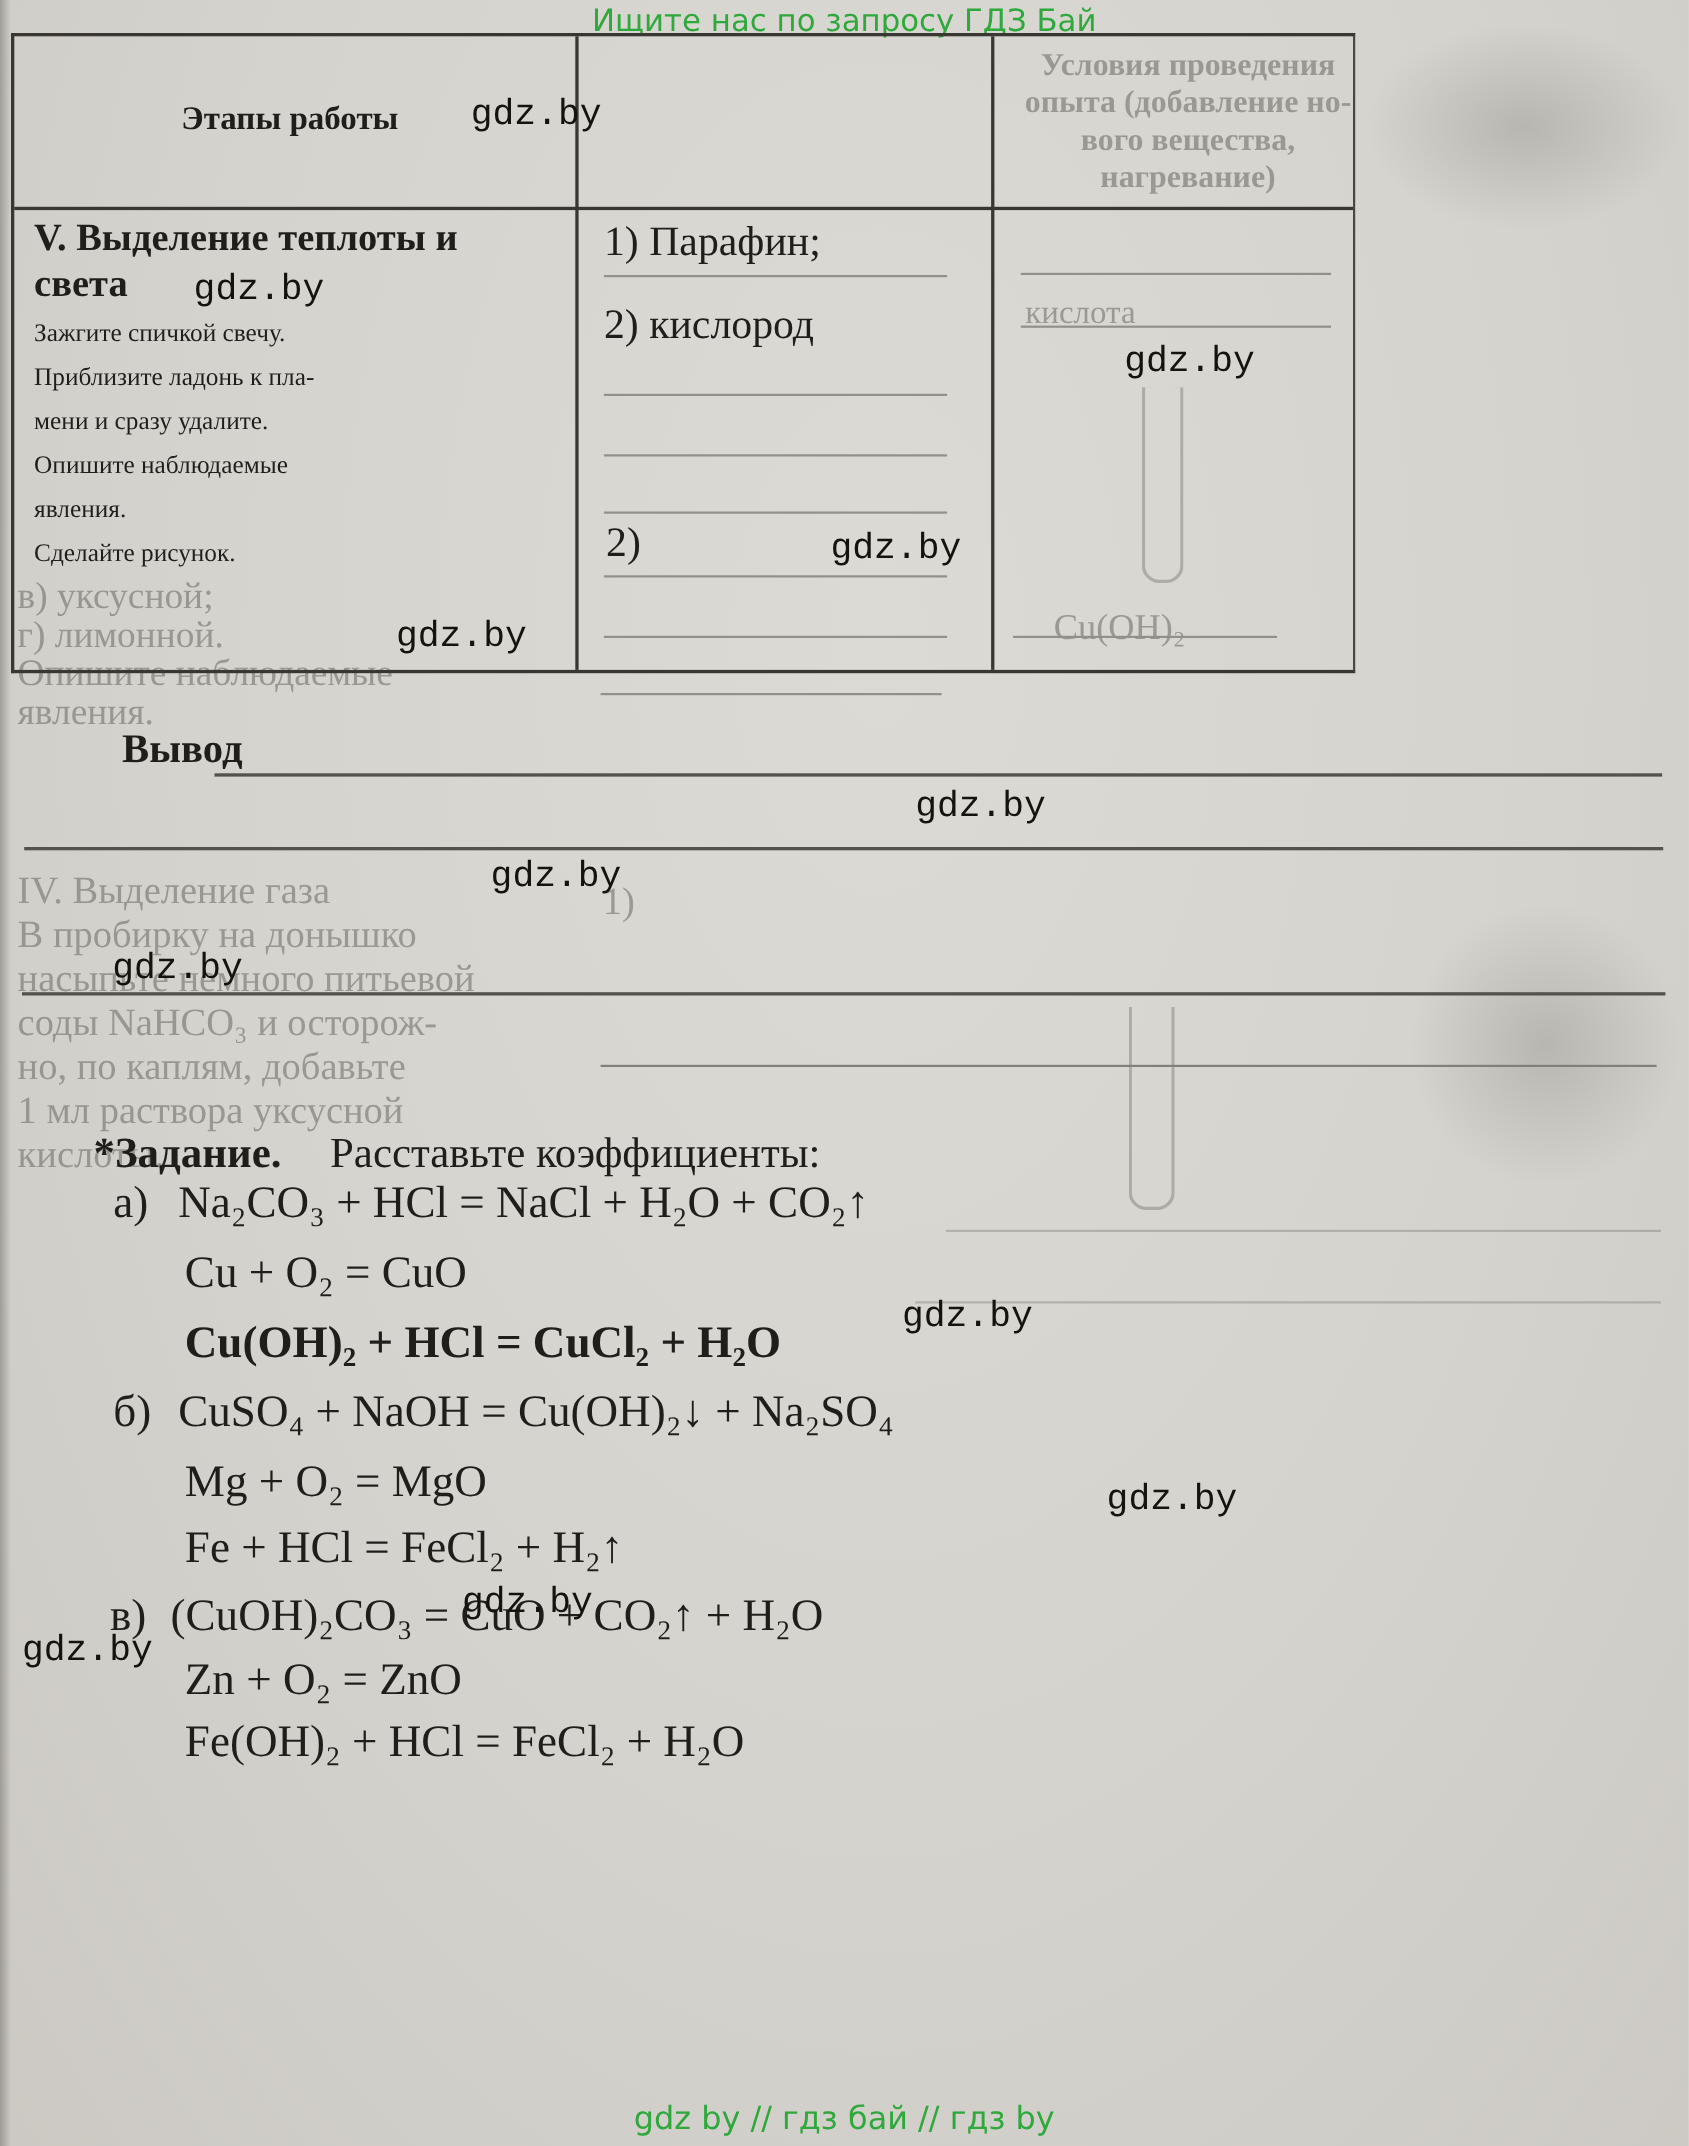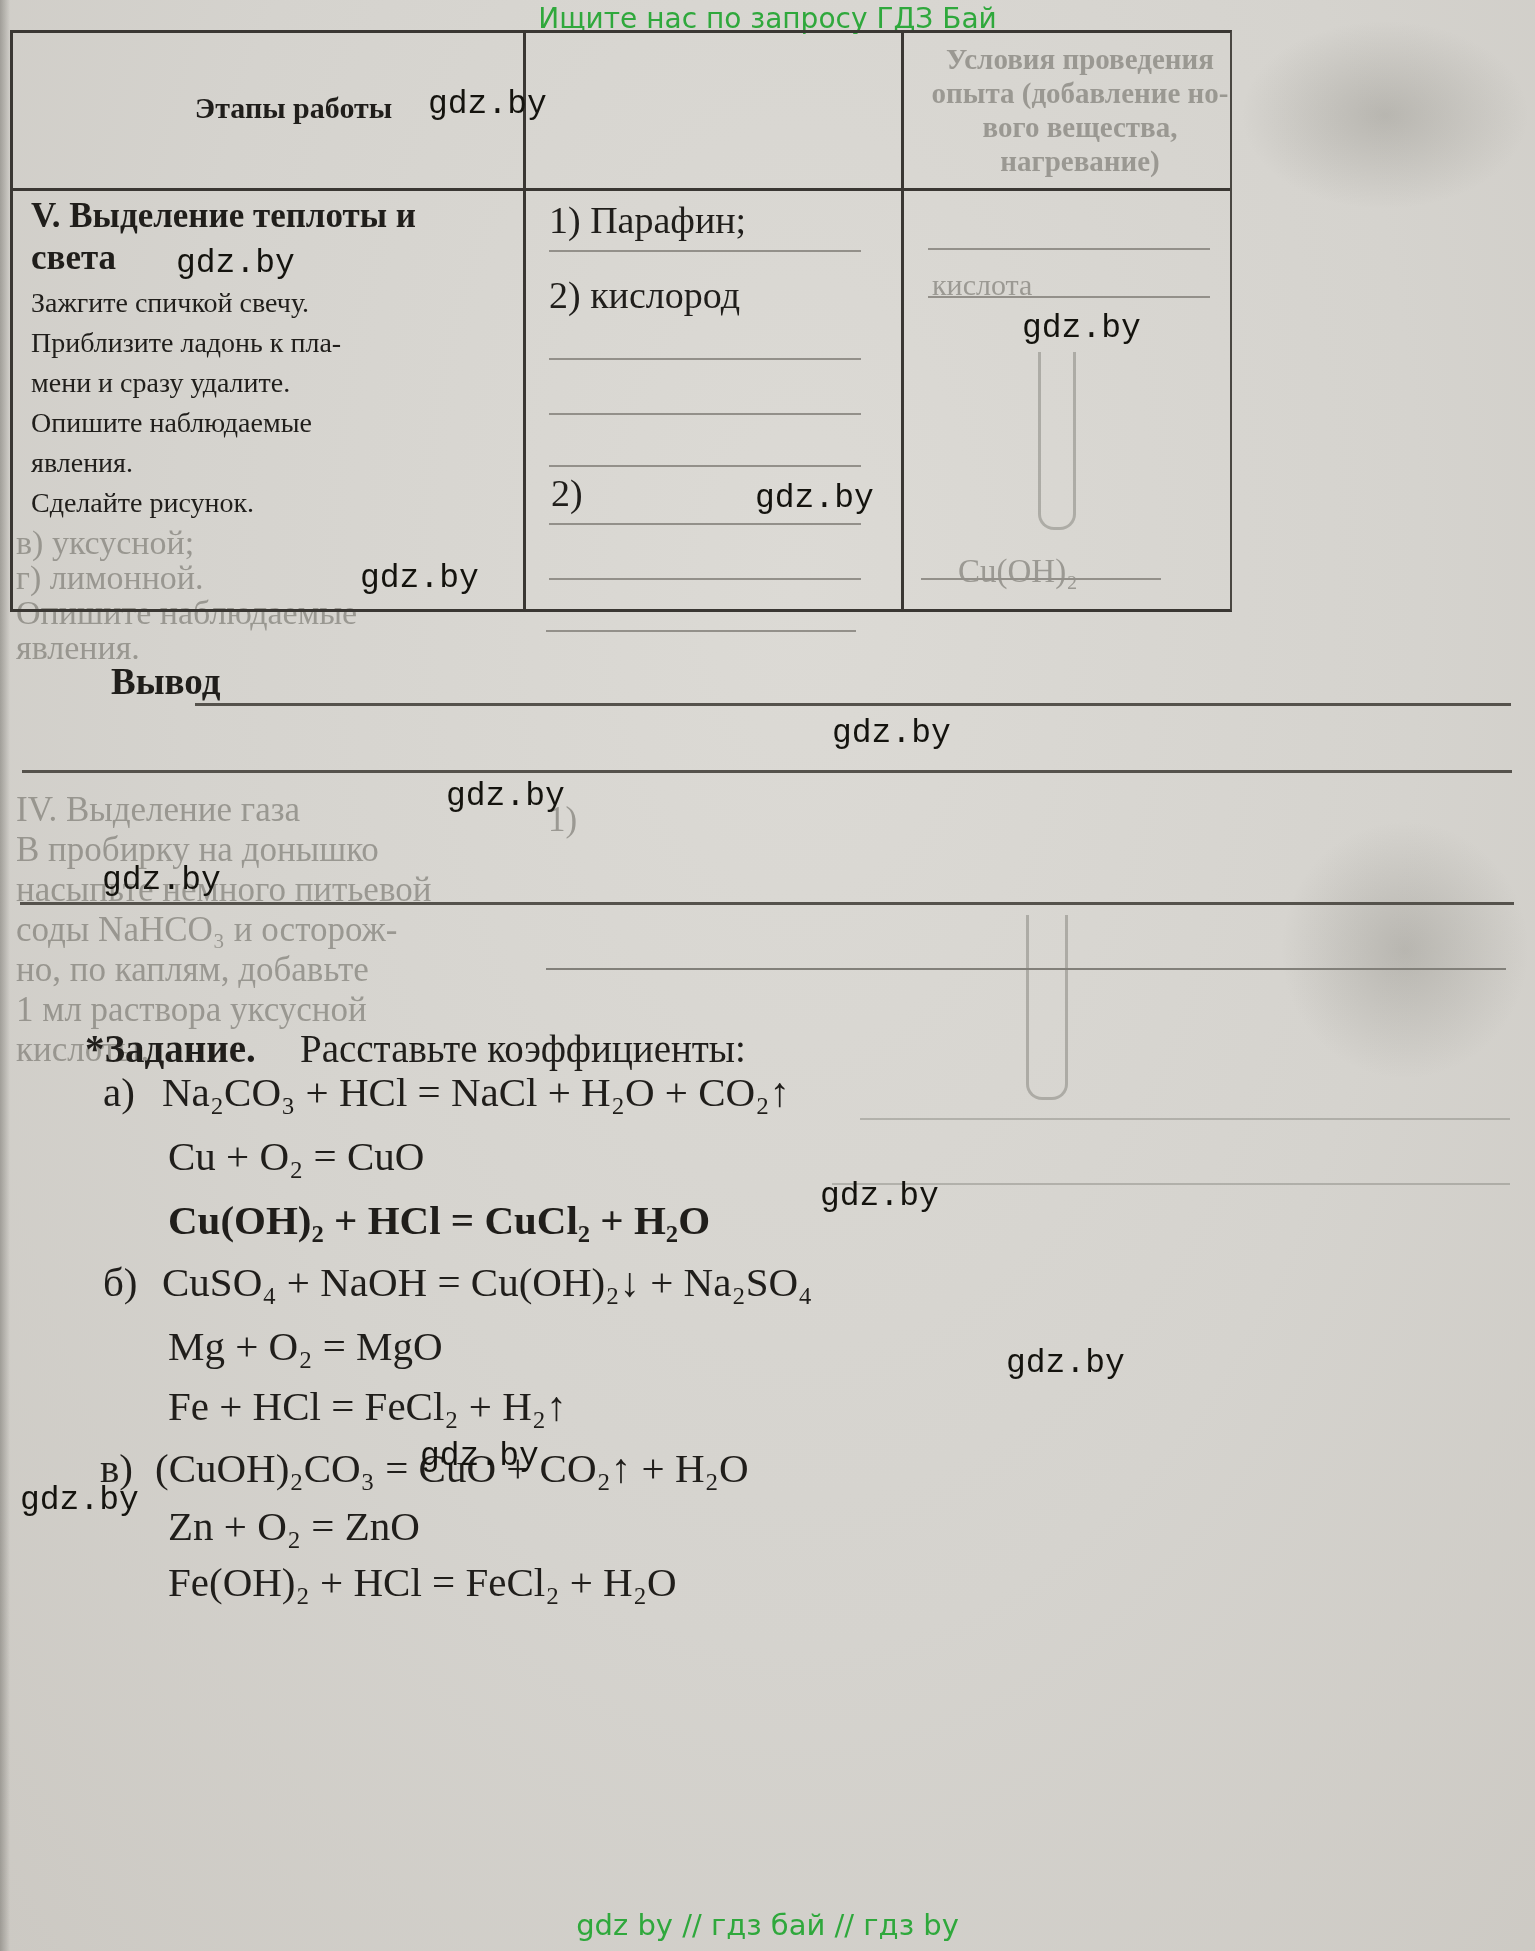--- a/index.html
+++ b/index.html
@@ -50,21 +50,21 @@
   }
   .vline { position:absolute; top:0; bottom:0; width:3px; background:#3a3733; }
   .hline-header { position:absolute; left:0; right:0; top:155px; height:3px; background:#3a3733; }
   .th { position:absolute; font-weight:bold; text-align:center; white-space:pre-line; }
   .cell-text { position:absolute; white-space:pre-line; }
   .answer-line { position:absolute; height:2px; background:#93908a; }
   .rule { position:absolute; height:3px; background:#55524c; }
   .rule.light { height:2px; background:#82807a; }
 
   .stage-title { font-weight:bold; font-size:35px; line-height:42px; }
-  .stage-body  { font-size:28px; line-height:40px; }
+  .stage-body  { font-size:23px; line-height:40px; }
   .substance   { font-size:38px; }
 
   .conclusion-label { position:absolute; font-weight:bold; font-size:37px; }
 
   .task-title    { position:absolute; font-weight:bold; font-size:39px; }
   .task-subtitle { position:absolute; font-size:39px; }
   .eq-label { position:absolute; font-size:41px; }
   .equation { position:absolute; font-size:41px; font-family:"Liberation Serif","DejaVu Serif",serif; }
 
   .wm {
@@ -104,21 +104,21 @@
   <div class="bleed-line" style="left:860px; top:1118px; width:650px;"></div>
   <div class="bleed-line" style="left:832px; top:1183px; width:678px;"></div>
 
   <div class="banner top">Ищите нас по запросу ГДЗ Бай</div>
 
   <div class="table-frame">
     <div class="vline" style="left:510px;"></div>
     <div class="vline" style="left:888px;"></div>
     <div class="hline-header"></div>
 
-    <div class="th" style="left:0; top:58px; width:501px; font-size:30px;margin-left:30px;">Этапы работы</div>
+    <div class="th" style="left:0; top:58px; width:501px; font-size:30px;">Этапы работы</div>
 
     <div class="cell-text stage-title" style="left:18px; top:162px; width:480px;">V. Выделение теплоты и
 света</div>
     <div class="cell-text stage-body" style="left:18px; top:250px; width:485px;">Зажгите спичкой свечу.
 Приблизите ладонь к пла-
 мени и сразу удалите.
 Опишите наблюдаемые
 явления.
 Сделайте рисунок.</div>
 

